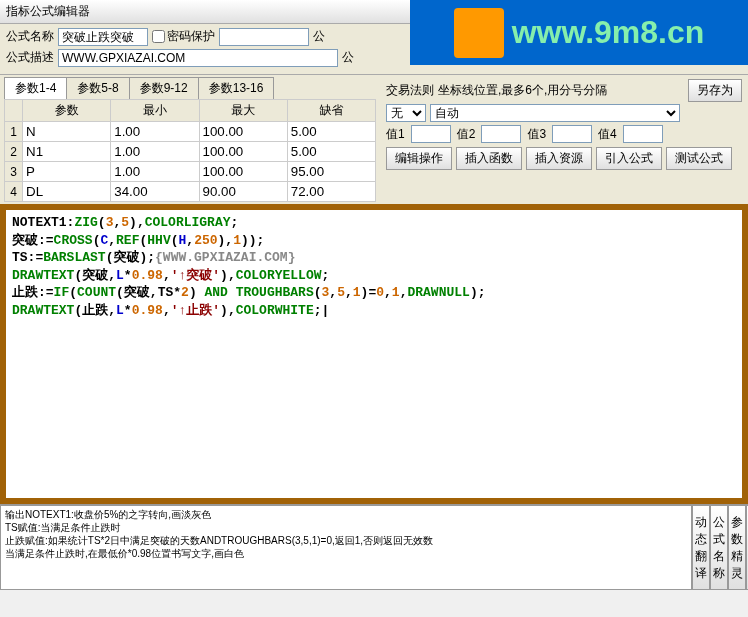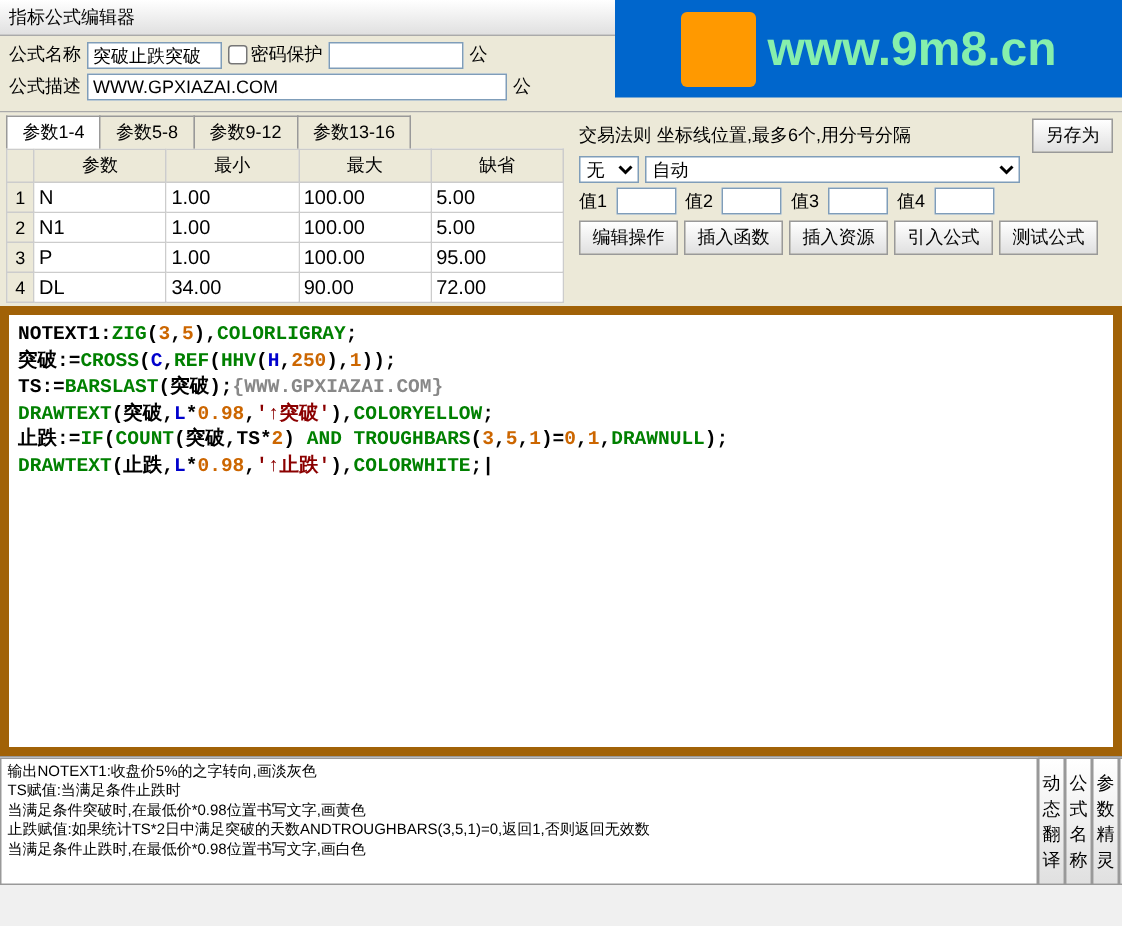--- a/index.html
+++ b/index.html
@@ -152,21 +152,20 @@
 <span class="c-kw">突破:=</span><span class="c-green">CROSS</span>(<span class="c-blue">C</span>,<span class="c-green">REF</span>(<span class="c-green">HHV</span>(<span class="c-blue">H</span>,<span class="c-num">250</span>),<span class="c-num">1</span>));
 <span class="c-kw">TS:=</span><span class="c-green">BARSLAST</span>(突破);<span class="c-gray">{WWW.GPXIAZAI.COM}</span>
 <span class="c-green">DRAWTEXT</span>(突破,<span class="c-blue">L</span>*<span class="c-num">0.98</span>,<span class="c-str">'↑突破'</span>),<span class="c-green">COLORYELLOW</span>;
 <span class="c-kw">止跌:=</span><span class="c-green">IF</span>(<span class="c-green">COUNT</span>(突破,TS*<span class="c-num">2</span>) <span class="c-green">AND</span> <span class="c-green">TROUGHBARS</span>(<span class="c-num">3</span>,<span class="c-num">5</span>,<span class="c-num">1</span>)=<span class="c-num">0</span>,<span class="c-num">1</span>,<span class="c-green">DRAWNULL</span>);
 <span class="c-green">DRAWTEXT</span>(止跌,<span class="c-blue">L</span>*<span class="c-num">0.98</span>,<span class="c-str">'↑止跌'</span>),<span class="c-green">COLORWHITE</span>;|</div>
 
 <div class="bottom">
   <div class="explain">
     <div>输出NOTEXT1:收盘价5%的之字转向,画淡灰色</div>
     <div>TS赋值:当满足条件止跌时</div>
-    <div>当满足条件突破时,在最低价*0.98位置书写文字,画黄色</div>
     <div>止跌赋值:如果统计TS*2日中满足突破的天数ANDTROUGHBARS(3,5,1)=0,返回1,否则返回无效数</div>
     <div>当满足条件止跌时,在最低价*0.98位置书写文字,画白色</div>
   </div>
   <div class="side-btns">
     <button class="btn">动态翻译</button>
     <button class="btn">公式名称</button>
     <button class="btn">参数精灵</button>
     <button class="btn">用法注释</button>
   </div>
 </div>

